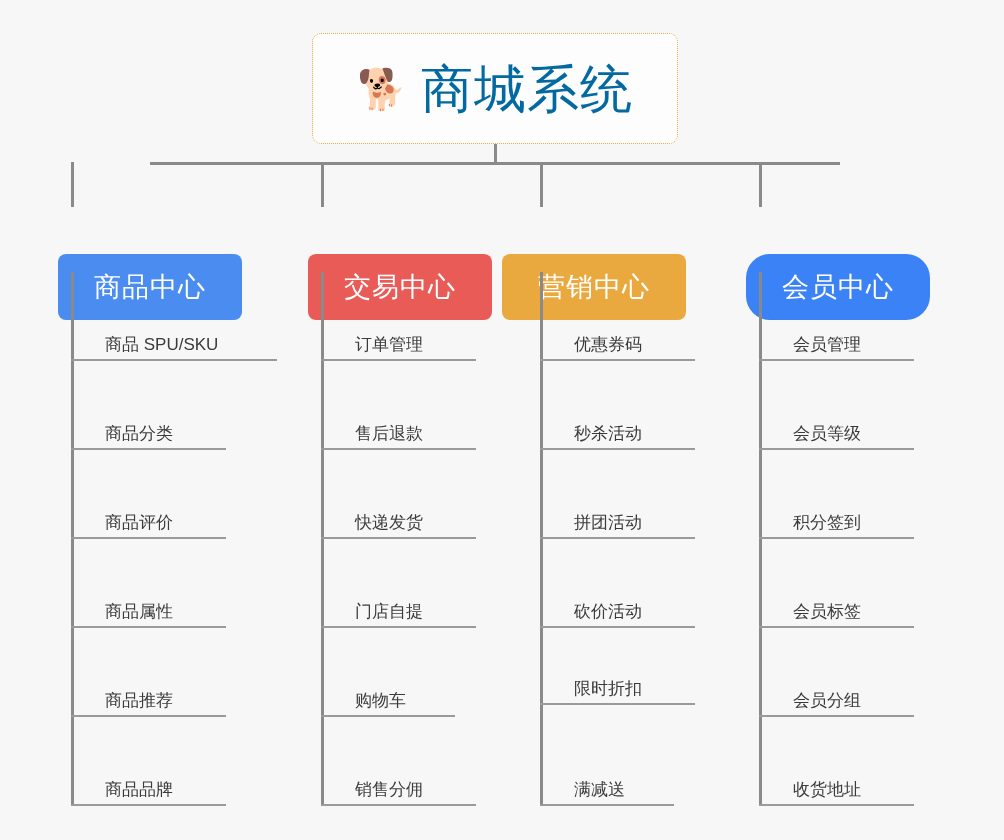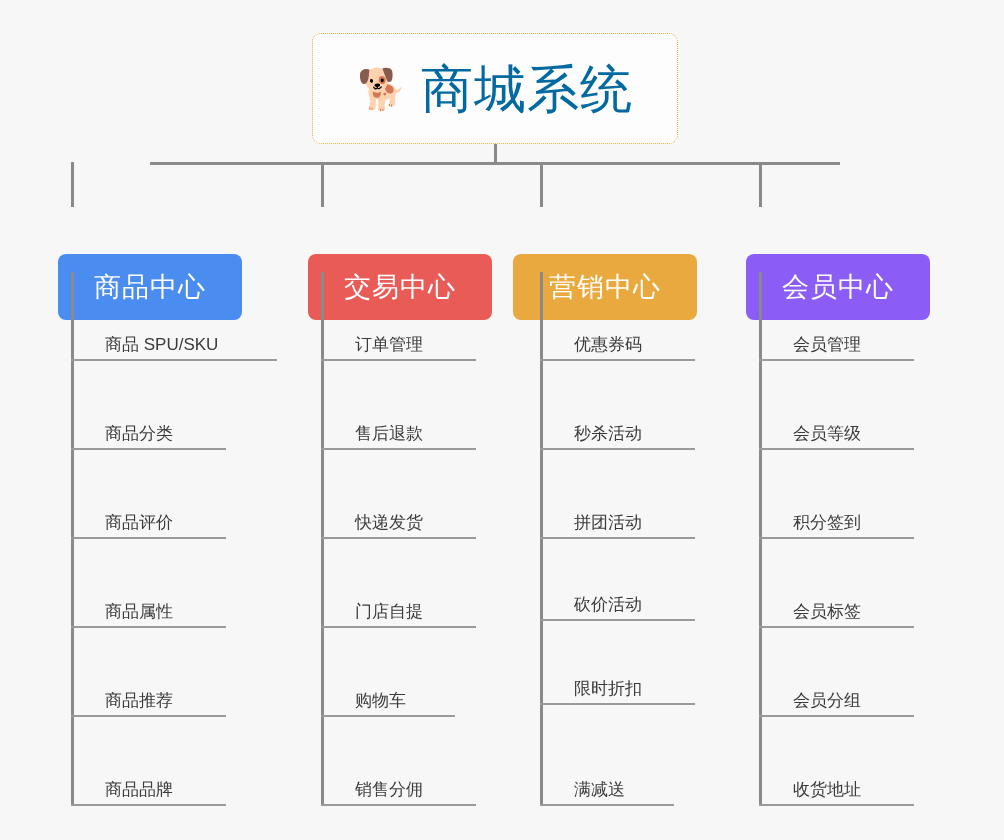--- a/index.html
+++ b/index.html
@@ -191,52 +191,52 @@
         <div class="leaf" style="top: 356px; width: 174px;">
           <span class="leaf-label">购物车</span>
           <div class="leaf-rule" style="width: 134px;"></div>
         </div>
         <div class="leaf" style="top: 445px; width: 195px;">
           <span class="leaf-label">销售分佣</span>
           <div class="leaf-rule" style="width: 155px;"></div>
         </div>
       </div>
       <div class="conn conn-drop" style="left: 540px;"></div>
-      <div class="cat-box" style="left: 513px; width: 184px; background: rgb(234, 169, 62);">
+      <div class="cat-box" style="left: 502px; width: 184px; background: rgb(234, 169, 62);">
         <span>营销中心</span>
       </div>
       <div class="branch" style="left: 540px;">
         <div class="branch-trunk" style="height: 534px;"></div>
         <div class="leaf" style="top: 0px; width: 195px; font-family: Liberation Serif, serif;">
           <span class="leaf-label">优惠券码</span>
           <div class="leaf-rule" style="width: 155px;"></div>
         </div>
         <div class="leaf" style="top: 89px; width: 195px;">
           <span class="leaf-label">秒杀活动</span>
           <div class="leaf-rule" style="width: 155px;"></div>
         </div>
         <div class="leaf" style="top: 178px; width: 195px;">
           <span class="leaf-label">拼团活动</span>
           <div class="leaf-rule" style="width: 155px;"></div>
         </div>
-        <div class="leaf" style="top: 260px; width: 195px;">
+        <div class="leaf" style="top: 267px; width: 195px;">
           <span class="leaf-label">砍价活动</span>
           <div class="leaf-rule" style="width: 155px;"></div>
         </div>
         <div class="leaf" style="top: 344px; width: 195px;">
           <span class="leaf-label">限时折扣</span>
           <div class="leaf-rule" style="width: 155px;"></div>
         </div>
         <div class="leaf" style="top: 445px; width: 174px;">
           <span class="leaf-label">满减送</span>
           <div class="leaf-rule" style="width: 134px;"></div>
         </div>
       </div>
       <div class="conn conn-drop" style="left: 759px;"></div>
-      <div class="cat-box" style="left: 746px; width: 184px; background: #8b5cf6;">
+      <div class="cat-box" style="left: 746px; width: 184px; background: #3b82f6; border-radius: 24px;">
         <span>会员中心</span>
       </div>
       <div class="branch" style="left: 759px;">
         <div class="branch-trunk" style="height: 534px;"></div>
         <div class="leaf" style="top: 0px; width: 195px;">
           <span class="leaf-label">会员管理</span>
           <div class="leaf-rule" style="width: 155px;"></div>
         </div>
         <div class="leaf" style="top: 89px; width: 195px;">
           <span class="leaf-label">会员等级</span>

